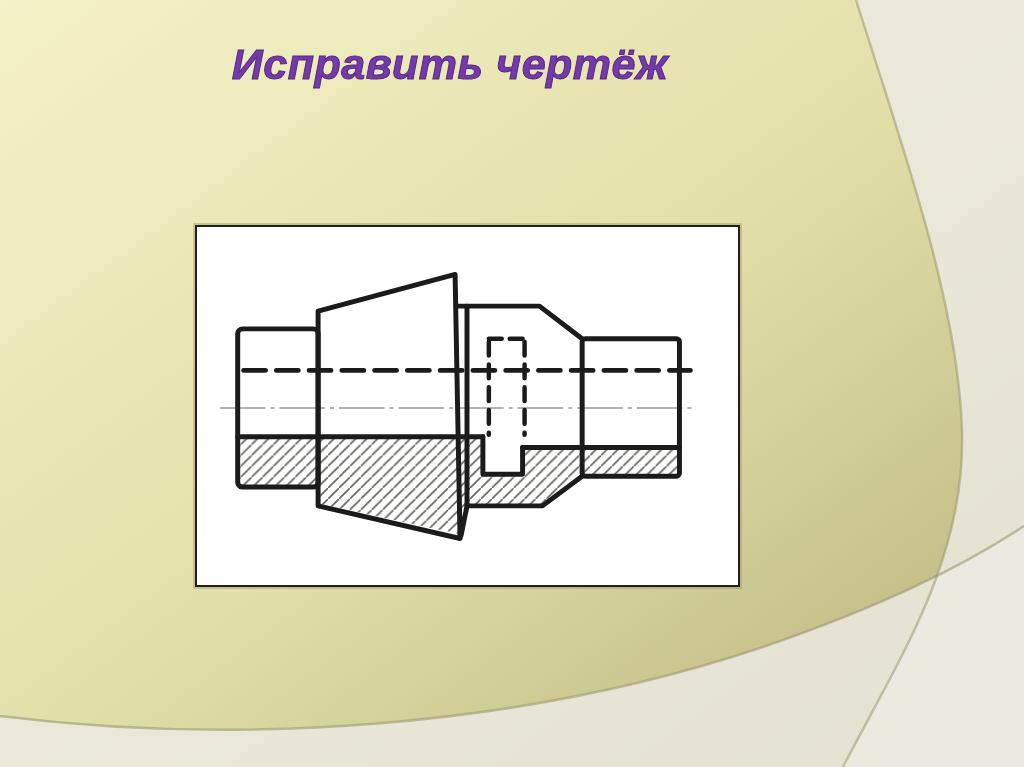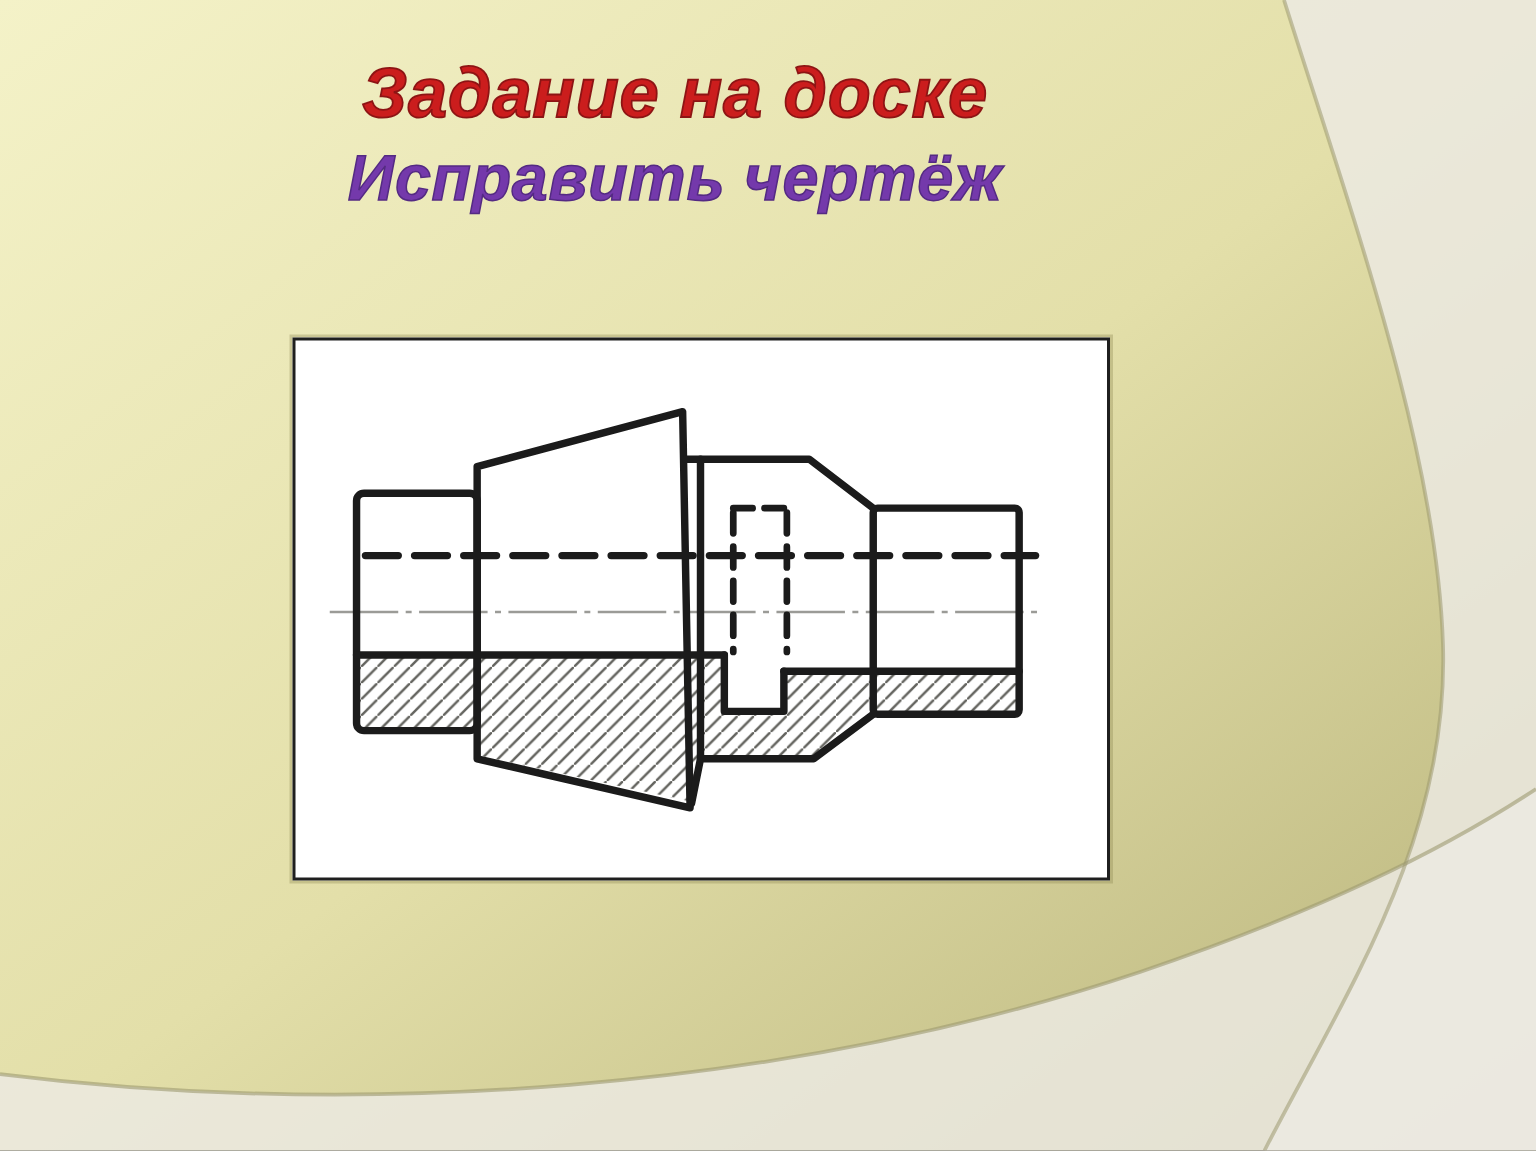--- a/index.html
+++ b/index.html
@@ -43,21 +43,20 @@
 
     <path d="M0,716 C240,746 520,728 760,648 C880,607 960,568 1024,526 L1024,767 L0,767 Z" fill-opacity="0.84" fill="#eceae2"></path>
 
     <path d="M856,0 C900,140 958,300 962,430 C966,560 898,660 843,767 L1024,767 L1024,0 Z" fill-opacity="0.84" fill="#eceae2"></path>
 
     <path d="M0,716 C240,746 520,728 760,648 C880,607 960,568 1024,526" fill="none" stroke-opacity="0.6" stroke-width="2.5" stroke="#9d996f"></path>
     <path d="M856,0 C900,140 958,300 962,430 C966,560 898,660 843,767" fill="none" stroke-opacity="0.55" stroke-width="2.5" stroke="#9d996f"></path>
   </svg>
 
   <div class="titles">
-    <h1 class="title" style="color: rgb(203, 29, 29); -webkit-text-stroke-color: rgb(141, 20, 20);">Задание на доске</h1>
     <h2 class="subtitle" style="color: rgb(116, 57, 171); -webkit-text-stroke-color: rgb(84, 42, 131);">Исправить чертёж</h2>
   </div>
 
   <div class="frame" style="background: rgb(255, 255, 255); border-color: rgb(31, 31, 31);">
     <svg viewBox="0 0 545 362" preserveAspectRatio="none" aria-hidden="true">
       <defs>
         <pattern id="hatch" width="11" height="11" patternUnits="userSpaceOnUse">
           <path d="M0,11 L11,0" fill="none" stroke-width="1.7" stroke="#64645f"></path>
         </pattern>
       </defs>

